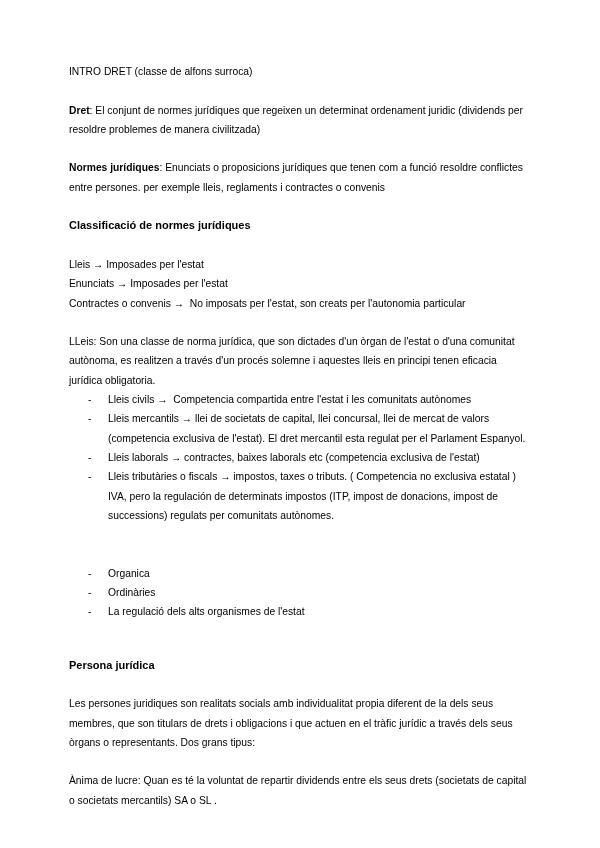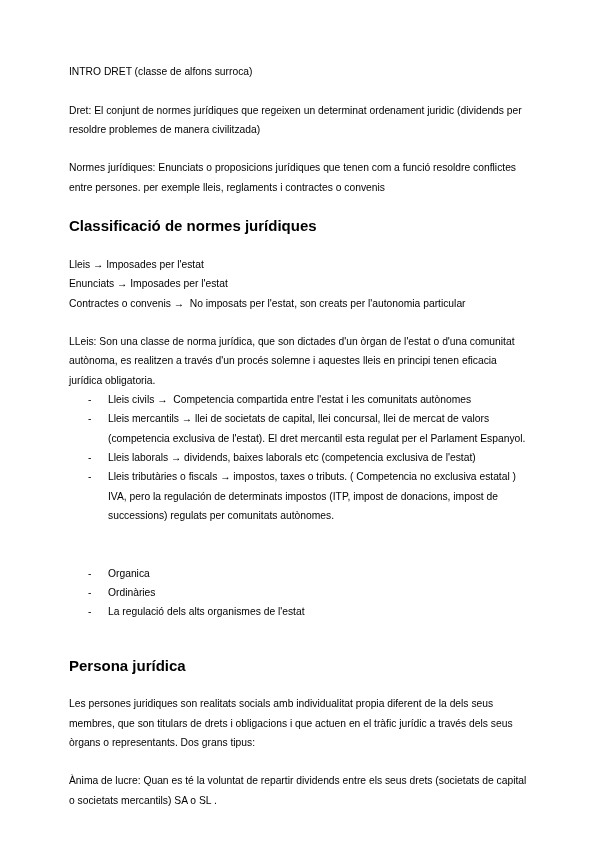--- a/index.html
+++ b/index.html
@@ -35,25 +35,25 @@
     text-align: left;
     white-space: pre-wrap;
   }
   .spacer {
     height: 19.3px;
   }
   .spacer-lg {
     height: 34px;
   }
   .bold {
-    font-weight: normal;
+    font-weight: bold;
   }
   .heading {
     font-weight: bold;
-    font-size: 15px;
+    font-size: 11px;
     line-height: 19.3px;
     margin: 0;
   }
   ul.dash-list {
     list-style: none;
     margin: 0;
     padding: 0;
   }
   ul.dash-list > li {
     position: relative;
@@ -100,21 +100,21 @@
       <p>Contractes o convenis →  No imposats per l'estat, son creats per l'autonomia particular</p>
     </div>
 
     <div class="spacer"></div>
 
     <p>LLeis: Son una classe de norma jurídica, que son dictades d'un òrgan de l'estat o d'una comunitat autònoma, es realitzen a través d'un procés solemne i aquestes lleis en principi tenen eficacia jurídica obligatoria.</p>
 
     <ul class="dash-list">
       <li><span class="dash">-</span><span>Lleis civils →  Competencia compartida entre l'estat i les comunitats autònomes</span></li>
       <li><span class="dash">-</span><span>Lleis mercantils → llei de societats de capital, llei concursal, llei de mercat de valors (competencia exclusiva de l'estat). El dret mercantil esta regulat per el Parlament Espanyol.</span></li>
-      <li><span class="dash">-</span><span>Lleis laborals → dividends, baixes laborals etc (competencia exclusiva de l'estat)</span></li>
+      <li><span class="dash">-</span><span>Lleis laborals → contractes, baixes laborals etc (competencia exclusiva de l'estat)</span></li>
       <li><span class="dash">-</span><span>Lleis tributàries o fiscals → impostos, taxes o tributs. ( Competencia no exclusiva estatal ) IVA, pero la regulación de determinats impostos (ITP, impost de donacions, impost de successions) regulats per comunitats autònomes.</span></li>
     </ul>
 
     <div class="spacer"></div>
 
 
     <div class="spacer"></div>
 
     <ul class="dash-list">
       <li><span class="dash">-</span><span>Organica</span></li>

